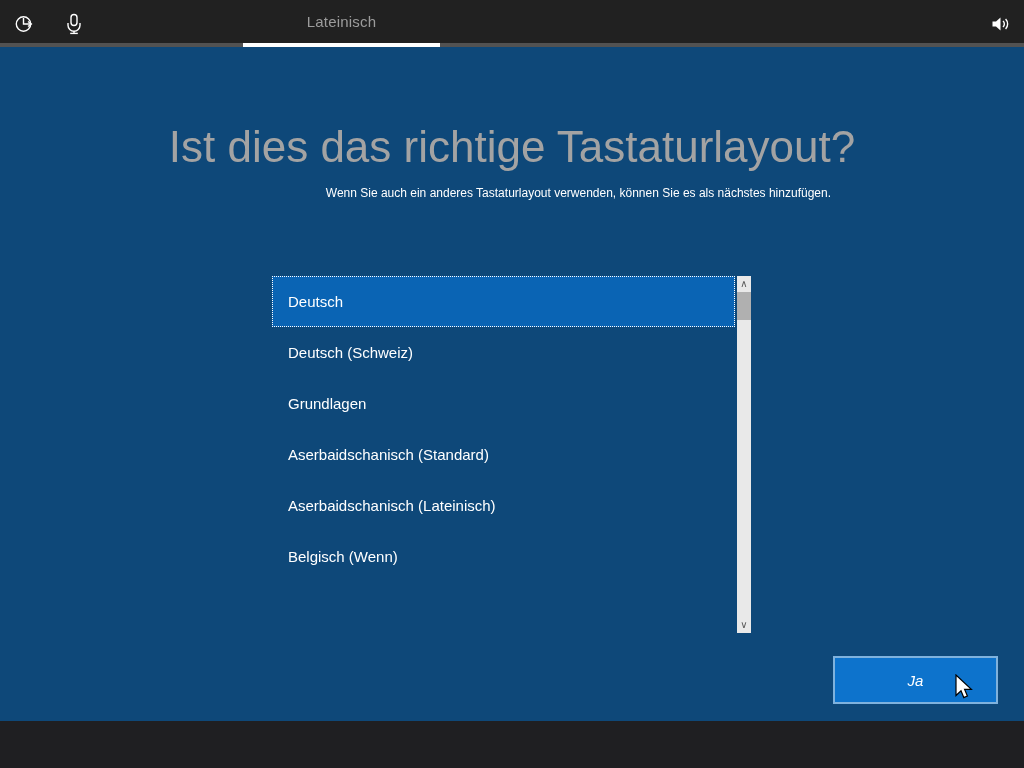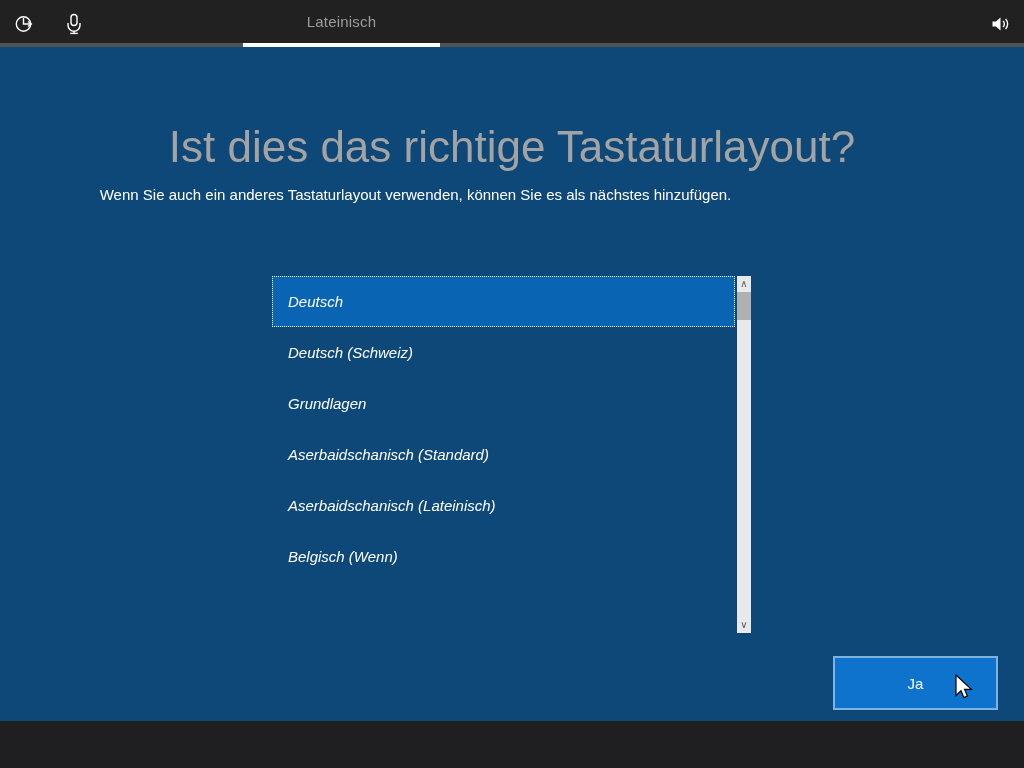--- a/index.html
+++ b/index.html
@@ -37,31 +37,31 @@
 
   
   .title{
     position:absolute;left:0;top:122px;width:1024px;
     text-align:center;
     font-size:44px;font-weight:300;
     color:#a3a3a3;
   }
   .subtitle{
     position:absolute;left:0;top:186px;width:831px;
-    text-align:center;
-    font-size:15px;font-weight:400;
+    text-align:right;
+    font-size:12px;font-weight:400;
     color:#ffffff;
   }
 
   
   .listbox{
     position:absolute;left:272px;top:276px;width:480px;height:357px;
   }
   .list-items{
-    position:absolute;left:0;top:0;width:463px;height:357px;font-style:italic;
+    position:absolute;left:0;top:0;width:463px;height:357px;
   }
   .list-item{
     position:relative;
     width:463px;height:51px;
     display:flex;align-items:center;
     padding-left:16px;
     font-size:15px;color:#ffffff;
     cursor:default;
   }
   .list-item.selected{
@@ -82,27 +82,27 @@
   }
   .scroll-arrow.up{top:0;}
   .scroll-arrow.down{bottom:0;}
   .scroll-thumb{
     position:absolute;left:0;top:16px;width:14px;height:28px;
     background:#b0b0b0;
   }
 
   
   .confirm-btn{
-    position:absolute;left:833px;top:656px;width:165px;height:54px;
+    position:absolute;left:833px;top:656px;width:165px;height:48px;
     background:#0d73cc;
     border:2px solid #7fb2dd;
     color:#ffffff;font-size:15px;
     font-family:"Liberation Sans", sans-serif;
     display:flex;align-items:center;justify-content:center;
-    padding:0;cursor:default;
+    padding:0;cursor:default;font-style:italic;
   }
 
   
   .bottombar{
     position:absolute;left:0;top:721px;width:1024px;height:47px;
     background:#1f1f22;
   }
   .footer-icon{
     position:absolute;top:0;height:47px;
     display:flex;align-items:center;justify-content:center;

